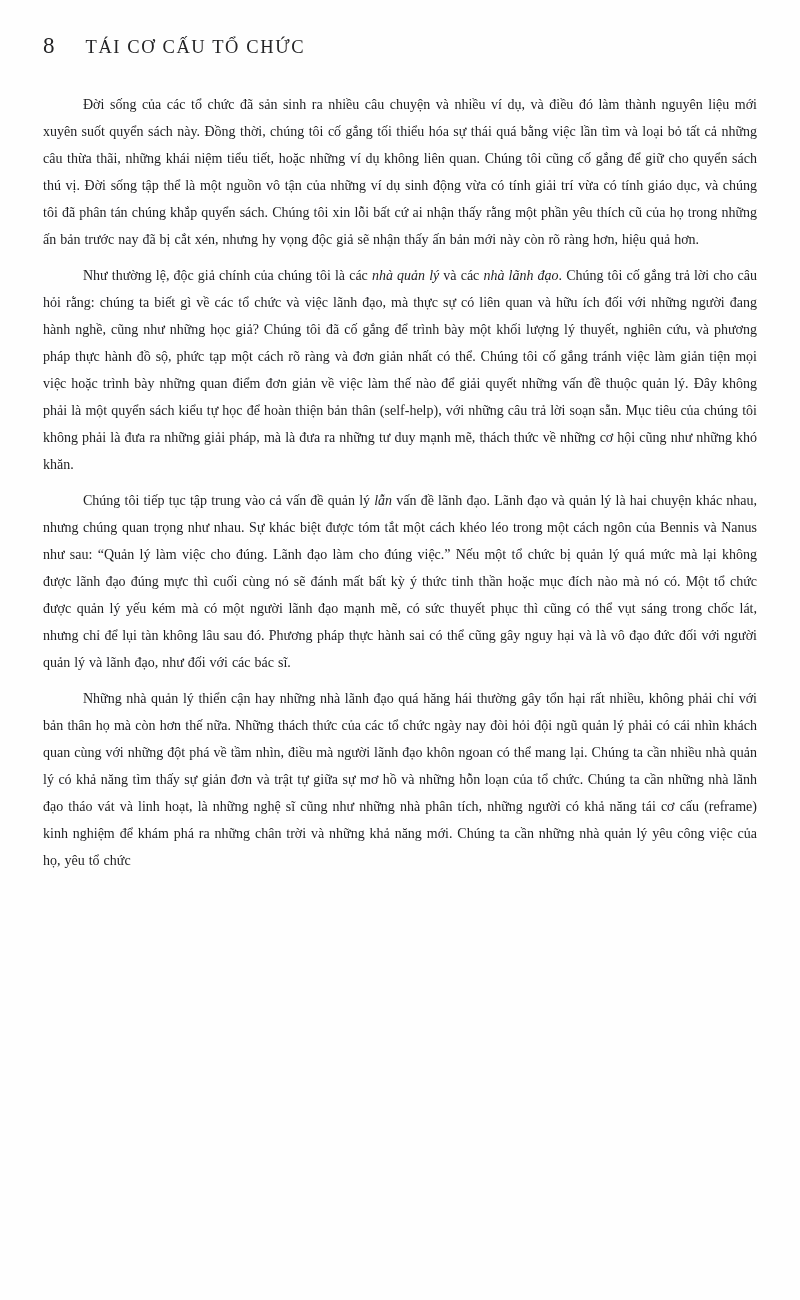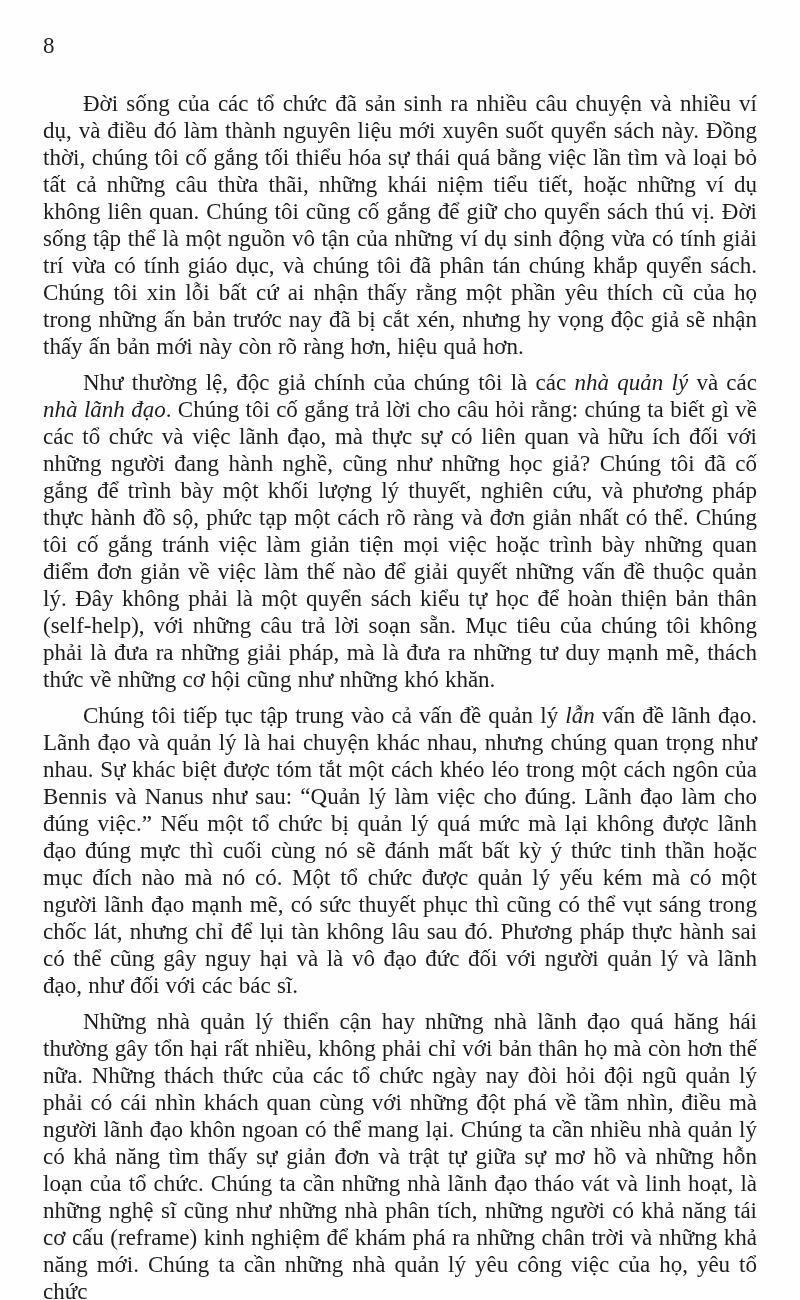--- a/index.html
+++ b/index.html
@@ -27,36 +27,37 @@
     color: #242426;
   }
   .running-title {
     margin-left: 31px;
     font-size: 18.5px;
     letter-spacing: 1.6px;
     color: #242426;
     white-space: nowrap;
   }
   .body-text p.para {
-    font-size: 23px;
+    font-size: 14px;
     line-height: 27px;
     text-align: justify;
     text-indent: 40px;
     margin: 0 0 9px 0;
     word-spacing: 0.5px;
   }
   .body-text p.para:last-child { margin-bottom: 0; }
   .body-text .it { font-style: italic; font-family: Liberation Serif, serif; }
 </style>
 </head>
 <body>
 
 <div class="page">
   <div class="running-header">
     <span class="page-number">8</span>
+    <span class="running-title">TÁI CƠ CẤU TỔ CHỨC</span>
   </div>
   <div class="body-text">
       <p class="para"><span>Đời sống của các tổ chức đã sản sinh ra nhiều câu chuyện và nhiều ví dụ, và điều đó làm thành nguyên liệu mới xuyên suốt quyển sách này. Đồng thời, chúng tôi cố gắng tối thiểu hóa sự thái quá bằng việc lần tìm và loại bỏ tất cả những câu thừa thãi, những khái niệm tiểu tiết, hoặc những ví dụ không liên quan. Chúng tôi cũng cố gắng để giữ cho quyển sách thú vị. Đời sống tập thể là một nguồn vô tận của những ví dụ sinh động vừa có tính giải trí vừa có tính giáo dục, và chúng tôi đã phân tán chúng khắp quyển sách. Chúng tôi xin lỗi bất cứ ai nhận thấy rằng một phần yêu thích cũ của họ trong những ấn bản trước nay đã bị cắt xén, nhưng hy vọng độc giả sẽ nhận thấy ấn bản mới này còn rõ ràng hơn, hiệu quả hơn.</span></p>
       <p class="para"><span>Như thường lệ, độc giả chính của chúng tôi là các </span><span class="it">nhà quản lý</span><span> và các </span><span class="it">nhà lãnh đạo</span><span>. Chúng tôi cố gắng trả lời cho câu hỏi rằng: chúng ta biết gì về các tổ chức và việc lãnh đạo, mà thực sự có liên quan và hữu ích đối với những người đang hành nghề, cũng như những học giả? Chúng tôi đã cố gắng để trình bày một khối lượng lý thuyết, nghiên cứu, và phương pháp thực hành đồ sộ, phức tạp một cách rõ ràng và đơn giản nhất có thể. Chúng tôi cố gắng tránh việc làm giản tiện mọi việc hoặc trình bày những quan điểm đơn giản về việc làm thế nào để giải quyết những vấn đề thuộc quản lý. Đây không phải là một quyển sách kiểu tự học để hoàn thiện bản thân (self-help), với những câu trả lời soạn sẵn. Mục tiêu của chúng tôi không phải là đưa ra những giải pháp, mà là đưa ra những tư duy mạnh mẽ, thách thức về những cơ hội cũng như những khó khăn.</span></p>
       <p class="para"><span>Chúng tôi tiếp tục tập trung vào cả vấn đề quản lý </span><span class="it">lẫn</span><span> vấn đề lãnh đạo. Lãnh đạo và quản lý là hai chuyện khác nhau, nhưng chúng quan trọng như nhau. Sự khác biệt được tóm tắt một cách khéo léo trong một cách ngôn của Bennis và Nanus như sau: “Quản lý làm việc cho đúng. Lãnh đạo làm cho đúng việc.” Nếu một tổ chức bị quản lý quá mức mà lại không được lãnh đạo đúng mực thì cuối cùng nó sẽ đánh mất bất kỳ ý thức tinh thần hoặc mục đích nào mà nó có. Một tổ chức được quản lý yếu kém mà có một người lãnh đạo mạnh mẽ, có sức thuyết phục thì cũng có thể vụt sáng trong chốc lát, nhưng chỉ để lụi tàn không lâu sau đó. Phương pháp thực hành sai có thể cũng gây nguy hại và là vô đạo đức đối với người quản lý và lãnh đạo, như đối với các bác sĩ.</span></p>
       <p class="para"><span>Những nhà quản lý thiển cận hay những nhà lãnh đạo quá hăng hái thường gây tổn hại rất nhiều, không phải chỉ với bản thân họ mà còn hơn thế nữa. Những thách thức của các tổ chức ngày nay đòi hỏi đội ngũ quản lý phải có cái nhìn khách quan cùng với những đột phá về tầm nhìn, điều mà người lãnh đạo khôn ngoan có thể mang lại. Chúng ta cần nhiều nhà quản lý có khả năng tìm thấy sự giản đơn và trật tự giữa sự mơ hồ và những hỗn loạn của tổ chức. Chúng ta cần những nhà lãnh đạo tháo vát và linh hoạt, là những nghệ sĩ cũng như những nhà phân tích, những người có khả năng tái cơ cấu (reframe) kinh nghiệm để khám phá ra những chân trời và những khả năng mới. Chúng ta cần những nhà quản lý yêu công việc của họ, yêu tổ chức</span></p>
     </div>
 </div>
 
 </body></html>

